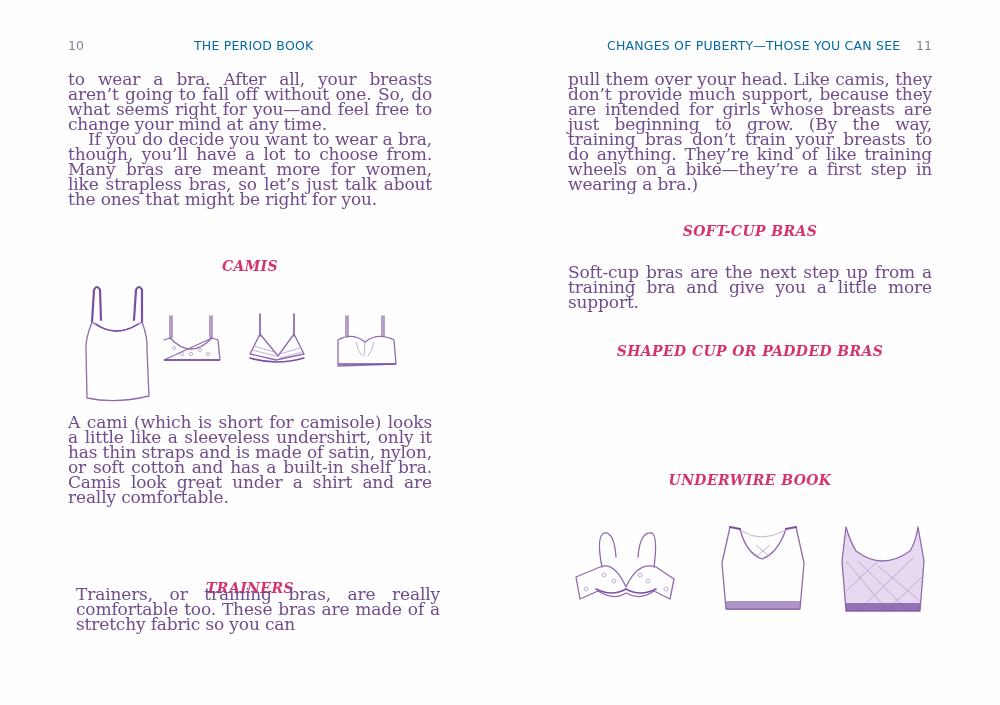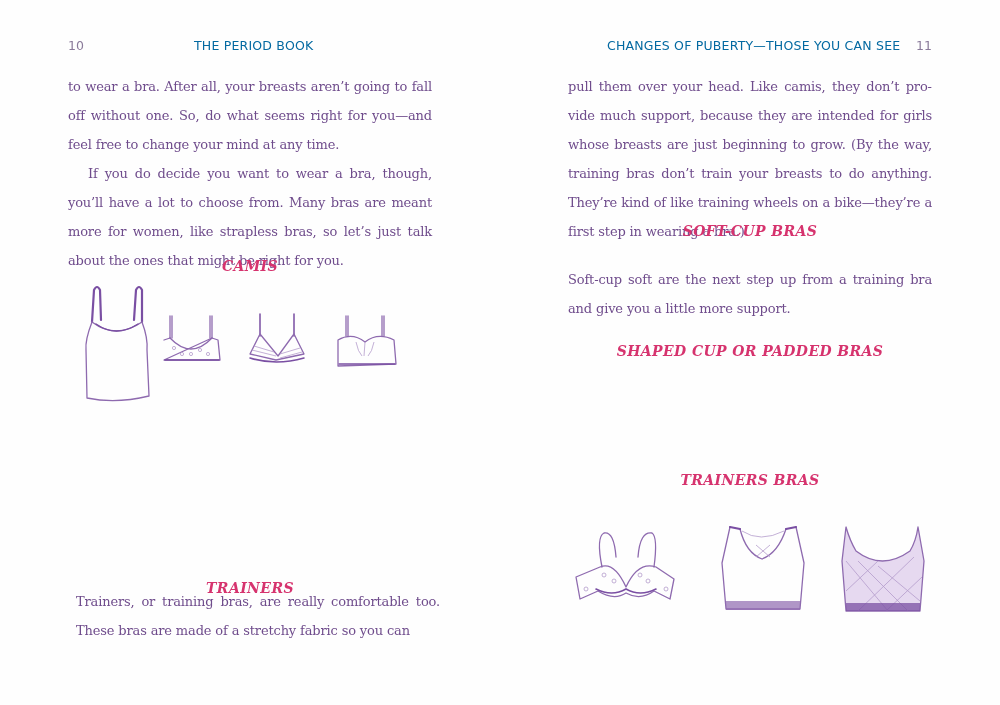--- a/index.html
+++ b/index.html
@@ -11,21 +11,21 @@
   .page { position:absolute; top:0; height:664px; }
   .page-left { left:0; width:500px; }
   .page-right { left:500px; width:500px; }
   .running-head {
     position:absolute; top:38px; font-family:"DejaVu Sans","Liberation Sans",sans-serif;
     font-size:12.5px; color:#0369a1; letter-spacing:0.2px; font-weight:400;
   }
   .folio { position:absolute; top:38px; font-family:"DejaVu Sans","Liberation Sans",sans-serif;
     font-size:12.5px; color:#8a7a9a; }
   .body-text {
-    position:absolute; font-size:13px; line-height:29px; text-align:justify;
+    position:absolute; font-size:17px; line-height:15px; text-align:justify;
     color:#6f4c8c; letter-spacing:-0.15px;
   }
   .body-text p { margin:0; }
   .indent { text-indent:20px; }
   .heading {
     position:absolute; font-style:italic; font-weight:bold; font-size:14px;
     color:#d6336e; text-align:center; letter-spacing:0.4px;
   }
   .illus { position:absolute; }
   svg .ln { fill:none; stroke:#8e6aaf; stroke-width:1.3; stroke-linecap:round; stroke-linejoin:round; }
@@ -79,44 +79,47 @@
 
       <g transform="translate(266,32)">
         <path class="ln" d="M10 4 L10 24 M12 4 L12 24 M46 4 L46 24 M48 4 L48 24"></path>
         <path class="ln" d="M2 28 Q16 20 29 30 Q42 20 58 28 L60 52 L2 54 Z"></path>
         <path class="lt" d="M29 30 L28 44 M20 30 Q22 40 26 44 M38 30 Q36 40 32 44"></path>
         <path class="lnd" d="M3 52 L59 52" style="stroke-width:1.4"></path>
       </g>
     </svg>
   </div>
 
+  <div class="body-text" style="left:68px; top:415px; width:364px;">
+    <p>A cami (which is short for camisole) looks a little like a sleeveless undershirt, only it has thin straps and is made of satin, nylon, or soft cotton and has a built-in shelf bra. Camis look great under a shirt and are really comfortable.</p>
+  </div>
 
   <div class="heading" style="left:68px; top:558px; width:364px;margin-top:22px;">TRAINERS</div>
 
   <div class="body-text" style="left:76px; top:587px; width:364px;">
     <p>Trainers, or training bras, are really comfortable too. These bras are made of a stretchy fabric so you can</p>
   </div>
 </div>
 
 <div class="page page-right">
   <div class="running-head" style="left:107px;">CHANGES OF PUBERTY—THOSE YOU CAN SEE</div>
   <div class="folio" style="left:416px;">11</div>
 
   <div class="body-text" style="left:68px; top:72px; width:364px;">
     <p>pull them over your head. Like camis, they don’t pro­vide much support, because they are intended for girls whose breasts are just beginning to grow. (By the way, training bras don’t train your breasts to do anything. They’re kind of like training wheels on a bike—they’re a first step in wearing a bra.)</p>
   </div>
 
   <div class="heading" style="left:68px; top:223px; width:364px;">SOFT-CUP BRAS</div>
   <div class="body-text" style="left:68px; top:265px; width:364px;">
-    <p>Soft-cup soft are the next step up from a training bra and give you a little more support.</p>
+    <p>Soft-cup bras are the next step up from a training bra and give you a little more support.</p>
   </div>
 
   <div class="heading" style="left:68px; top:343px; width:364px;">SHAPED CUP OR PADDED BRAS</div>
 
-  <div class="heading" style="left:68px; top:472px; width:364px;">TRAINERS BRAS</div>
+  <div class="heading" style="left:68px; top:472px; width:364px;">UNDERWIRE BOOK</div>
 
   <div class="illus" style="left:70px; top:515px; width:360px; height:105px;">
     <svg width="360" height="105" viewBox="0 0 360 105">
 
       <g transform="translate(4,12)">
         <path class="ln" d="M28 40 Q22 10 30 6 Q40 4 42 30"></path>
         <path class="ln" d="M64 30 Q66 4 78 6 Q84 10 80 40"></path>
         <path class="ln" d="M2 50 L26 40 Q40 34 52 60 Q64 34 82 40 L100 52 L96 72 L80 64 Q66 74 52 66 Q40 74 24 64 L6 72 Z"></path>
         <path class="lnd" d="M22 62 Q38 70 52 62 Q66 70 82 62" style="stroke-width:1.6"></path>
         <circle cx="30" cy="48" r="2" class="lt"></circle>

